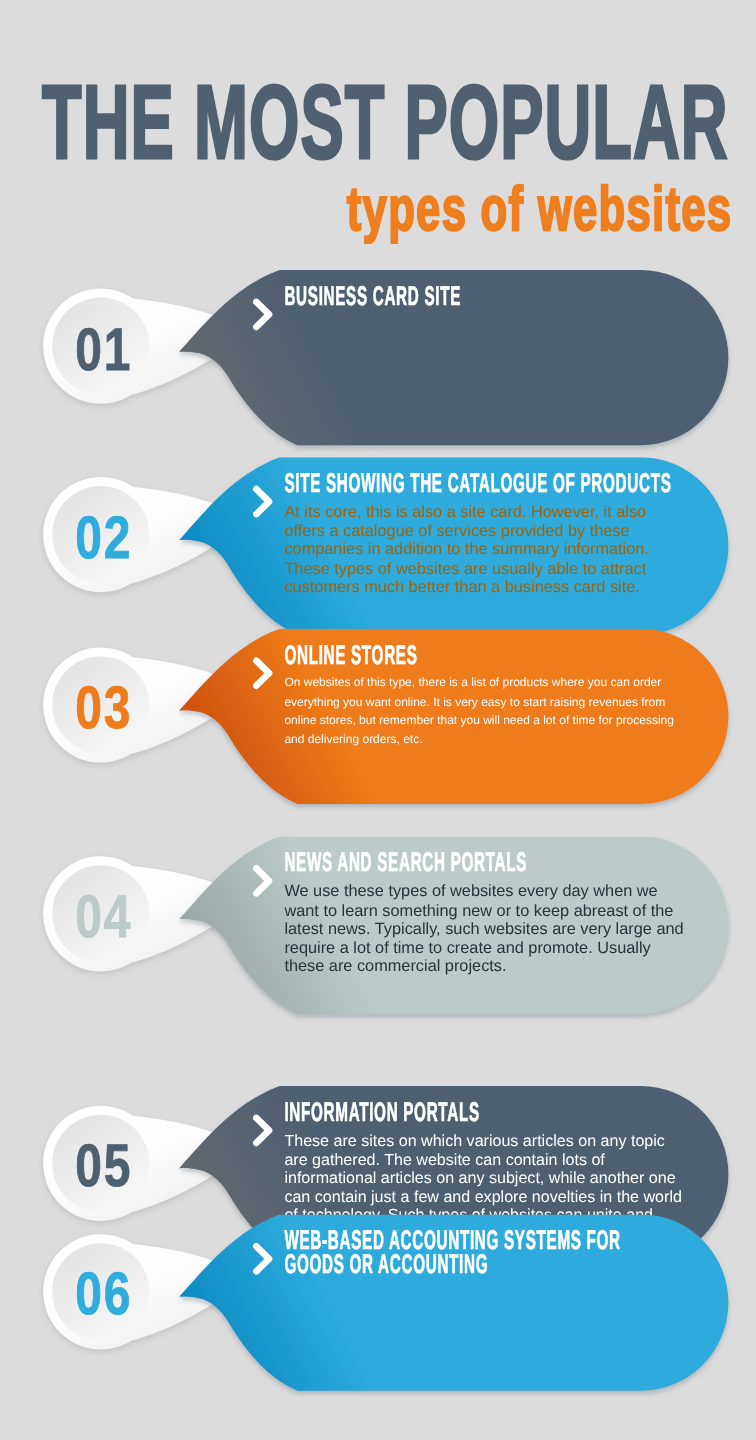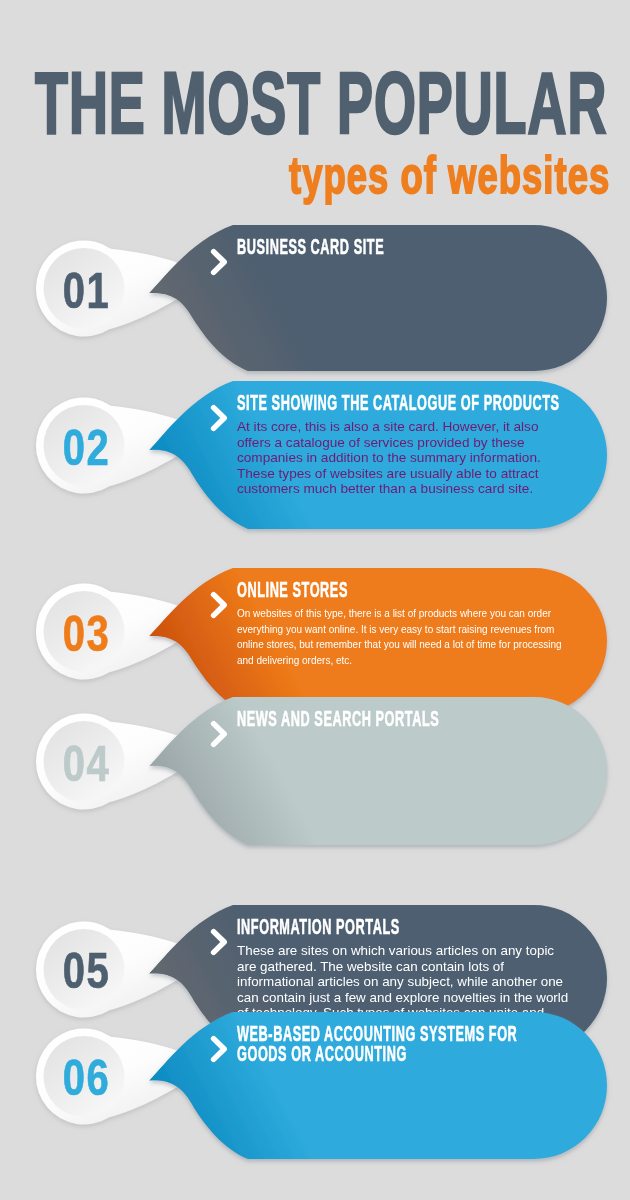--- a/index.html
+++ b/index.html
@@ -167,26 +167,26 @@
       <path d="M 0.00 68.93 C 16.50 51.70, 42.50 15.21, 83.50 0.00 L 384.50 0.00 A 73 74.00 0 0 1 384.50 148.00 L 98.50 148.00 C 72.50 136.85, 55.50 113.53, 44.50 96.30 C 32.50 74.00, 20.50 67.92, 0.00 68.93 Z" fill="url(#cg1)"></path>
     </g>
   </svg>
 
   <svg class="chev" width="24" height="32" viewBox="0 0 24 32" style="left:208px;top:21px">
     <path d="M 5.6 5.6 L 16.2 16 L 5.6 26.4" fill="none" stroke="#ffffff" stroke-width="5.5" stroke-linecap="round" stroke-linejoin="round"></path>
   </svg>
 
   <div class="card-text">
           <div class="card-heading" style="color: rgb(255, 255, 255);">SITE SHOWING THE CATALOGUE OF PRODUCTS</div>
-          <div class="card-body" style="color: #701a75; width: 334px; font-size: 13.6px;">At its core, this is also a site card. However,  it also offers a catalogue of services provided by these companies in addition to the summary information. These types of websites are usually able to attract customers much better than a business card site.</div>
+          <div class="card-body" style="color: #a16207; width: 334px; font-size: 13.6px;">At its core, this is also a site card. However,  it also offers a catalogue of services provided by these companies in addition to the summary information. These types of websites are usually able to attract customers much better than a business card site.</div>
         </div>
 
   <div class="num" style="color:#2fabdc;top:38.5px">02</div>
       </div>
-      <div class="row" style="top: 556px; height: 146px;">
+      <div class="row" style="top: 512px; height: 146px;">
   <svg class="badge-svg" width="230" height="150" viewBox="0 0 230 150" style="left:0px;top:-5.0px">
     <defs>
       <linearGradient id="bo2" x1="0.12" y1="0.04" x2="0.86" y2="0.96">
         <stop offset="0" stop-color="#ffffff"></stop>
         <stop offset="0.45" stop-color="#fdfdfd"></stop>
         <stop offset="1" stop-color="#ebebeb"></stop>
       </linearGradient>
       <linearGradient id="bi2" x1="0.14" y1="0.06" x2="0.82" y2="0.95">
         <stop offset="0" stop-color="#e3e3e3"></stop>
         <stop offset="0.5" stop-color="#ededed"></stop>
@@ -269,20 +269,21 @@
       <path d="M 0.00 68.93 C 16.50 51.70, 42.50 15.21, 83.50 0.00 L 384.50 0.00 A 73 74.00 0 0 1 384.50 148.00 L 98.50 148.00 C 72.50 136.85, 55.50 113.53, 44.50 96.30 C 32.50 74.00, 20.50 67.92, 0.00 68.93 Z" fill="url(#cg3)"></path>
     </g>
   </svg>
 
   <svg class="chev" width="24" height="32" viewBox="0 0 24 32" style="left:208px;top:21px">
     <path d="M 5.6 5.6 L 16.2 16 L 5.6 26.4" fill="none" stroke="#ffffff" stroke-width="5.5" stroke-linecap="round" stroke-linejoin="round"></path>
   </svg>
 
   <div class="card-text">
           <div class="card-heading" style="color: rgb(255, 255, 255);">NEWS AND SEARCH PORTALS</div>
+          <div class="card-body" style="color: rgb(38, 51, 58); width: 334px; font-size: 13.6px;">We use these types of websites every day when we want to learn something new or to keep abreast of the latest news. Typically, such websites are very large and require a lot of time to create and promote. Usually these are commercial projects.</div>
         </div>
 
   <div class="num" style="color:#bccac9;top:38.5px">04</div>
       </div>
       <div class="row" style="top: 893px; height: 147px;">
   <svg class="badge-svg" width="230" height="150" viewBox="0 0 230 150" style="left:0px;top:-4.5px">
     <defs>
       <linearGradient id="bo4" x1="0.12" y1="0.04" x2="0.86" y2="0.96">
         <stop offset="0" stop-color="#ffffff"></stop>
         <stop offset="0.45" stop-color="#fdfdfd"></stop>

